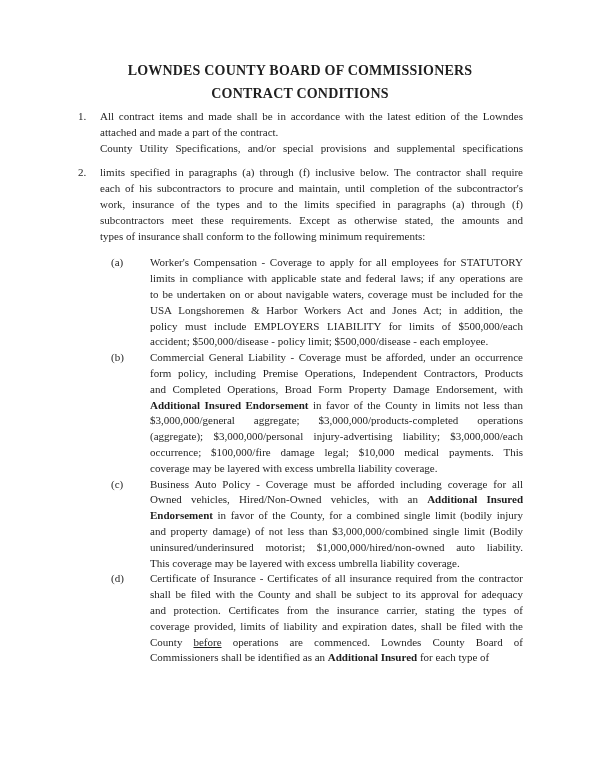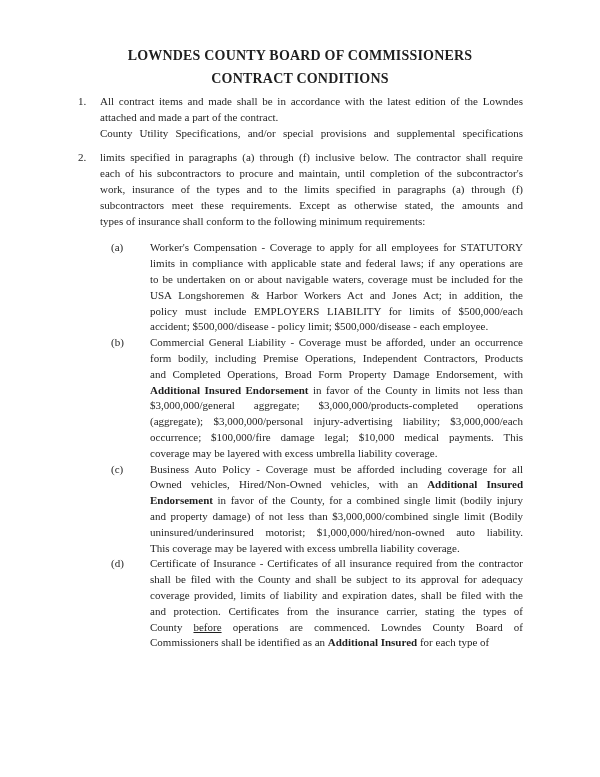--- a/index.html
+++ b/index.html
@@ -6,21 +6,21 @@
   .page {
     position: relative;
     width: 600px;
     height: 777px;
     background: #ffffff;
     overflow: hidden;
     font-family: "Liberation Serif", "DejaVu Serif", serif;
     color: #1f1f1f;
   }
   .title {
-    padding-top: 44px;
+    padding-top: 59px;
     text-align: center;
     font-weight: bold;
     font-size: 14px;
     line-height: 23px;
     letter-spacing: 0.2px;
   }
   #doc-body { margin-top: 4px; }
   .item { display: flex; margin-left: 78px; }
   .item + .item { margin-top: 9px; }
   .item .num {
@@ -85,21 +85,21 @@
           <div class="line">to be undertaken on or about navigable waters, coverage must be included for the</div>
           <div class="line">USA Longshoremen &amp; Harbor Workers Act and Jones Act; in addition, the</div>
           <div class="line">policy must include EMPLOYERS LIABILITY for limits of $500,000/each</div>
           <div class="line last">accident; $500,000/disease - policy limit; $500,000/disease - each employee.</div>
         </div>
       </div>
       <div class="subitem">
         <span class="slabel">(b)</span>
         <div class="scol">
           <div class="line">Commercial General Liability - Coverage must be afforded, under an occurrence</div>
-          <div class="line">form bodily, including Premise Operations, Independent Contractors, Products</div>
+          <div class="line">form policy, including Premise Operations, Independent Contractors, Products</div>
           <div class="line">and Completed Operations, Broad Form Property Damage Endorsement, with</div>
           <div class="line"><b>Additional Insured Endorsement</b> in favor of the County in limits not less than</div>
           <div class="line">$3,000,000/general aggregate; $3,000,000/products-completed operations</div>
           <div class="line">(aggregate); $3,000,000/personal injury-advertising liability; $3,000,000/each</div>
           <div class="line">occurrence; $100,000/fire damage legal; $10,000 medical payments.  This</div>
           <div class="line last">coverage may be layered with excess umbrella liability coverage.</div>
         </div>
       </div>
       <div class="subitem">
         <span class="slabel">(c)</span>
@@ -110,20 +110,20 @@
           <div class="line">and property damage) of not less than $3,000,000/combined single limit (Bodily</div>
           <div class="line">uninsured/underinsured motorist; $1,000,000/hired/non-owned auto liability.</div>
           <div class="line last">This coverage may be layered with excess umbrella liability coverage.</div>
         </div>
       </div>
       <div class="subitem">
         <span class="slabel">(d)</span>
         <div class="scol">
           <div class="line">Certificate of Insurance - Certificates of all insurance required from the contractor</div>
           <div class="line">shall be filed with the County and shall be subject to its approval for adequacy</div>
+          <div class="line">and protection.  Certificates from the insurance carrier, stating the types of</div>
           <div class="line">coverage provided, limits of liability and expiration dates, shall be filed with the</div>
-          <div class="line">and protection.  Certificates from the insurance carrier, stating the types of</div>
           <div class="line">County <u>before</u> operations are commenced.  Lowndes County Board of</div>
           <div class="line last">Commissioners shall be identified as an <b>Additional Insured</b> for each type of</div>
         </div>
       </div>
     </main>
 </div>
 
 </body></html>

